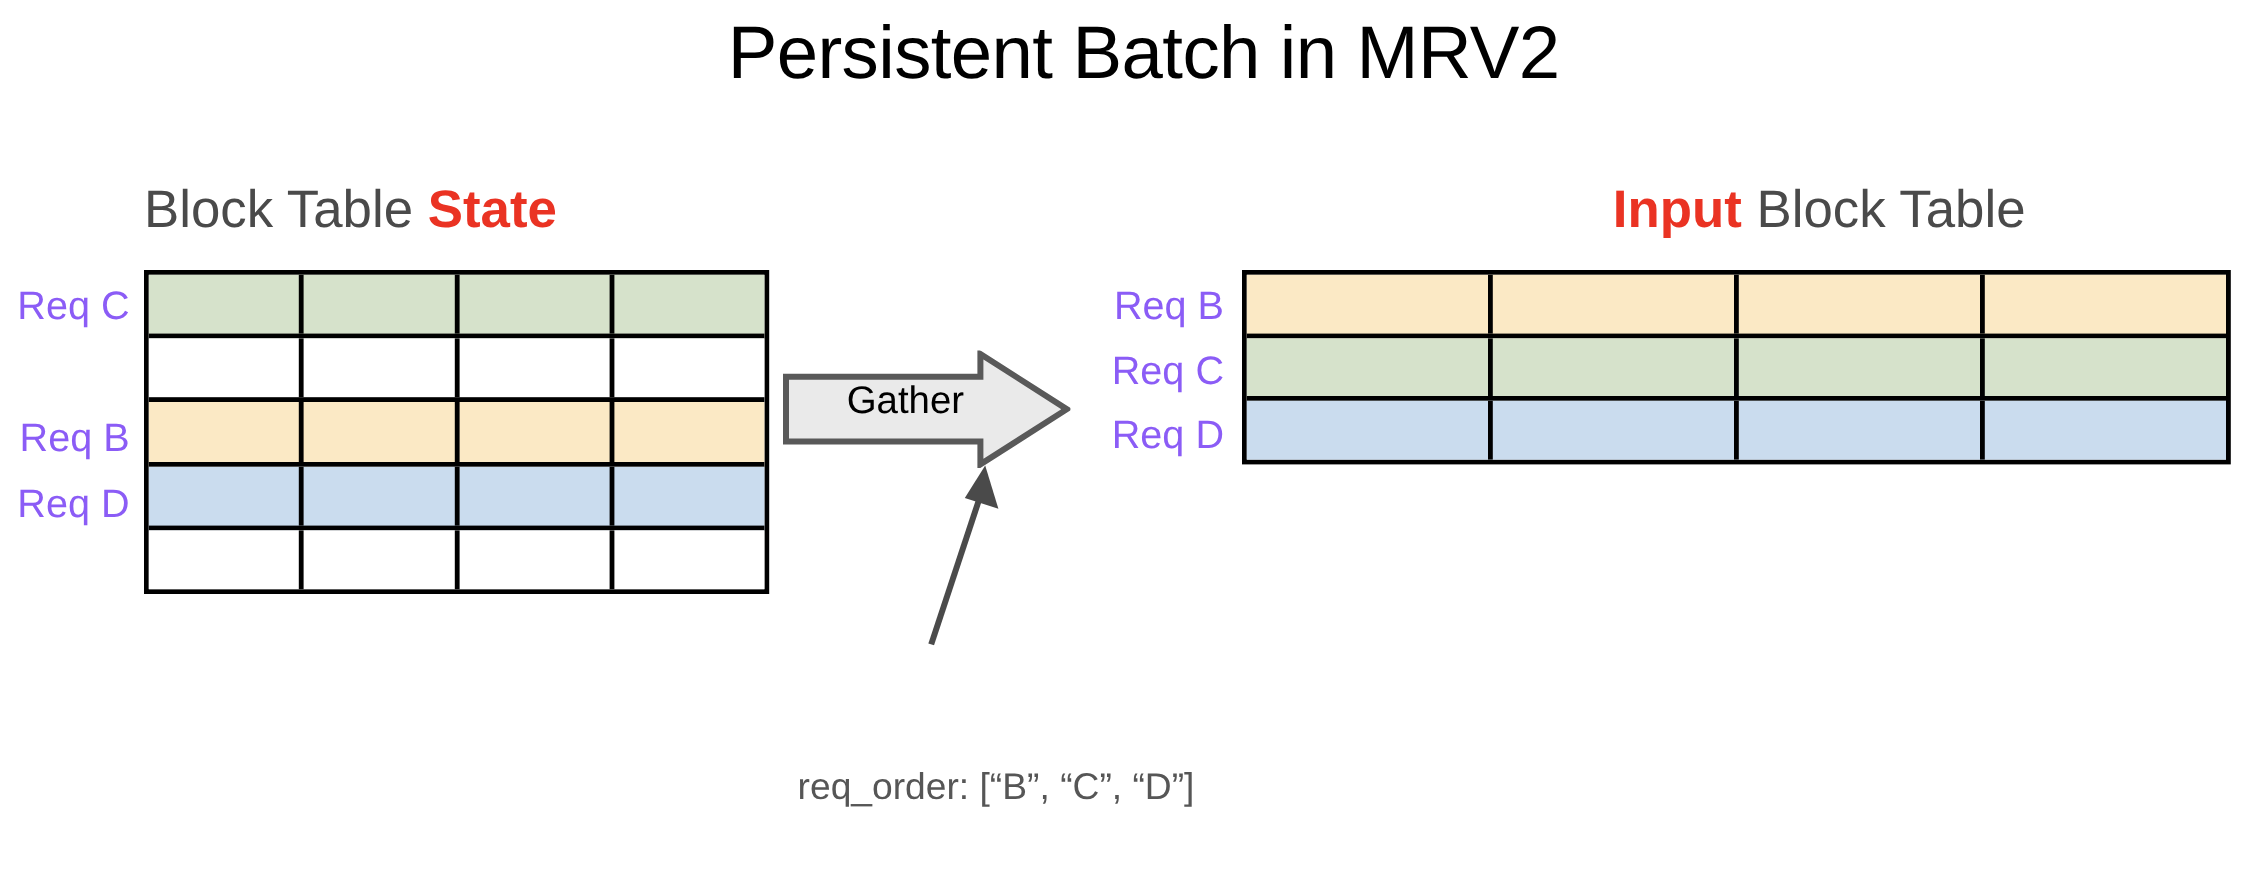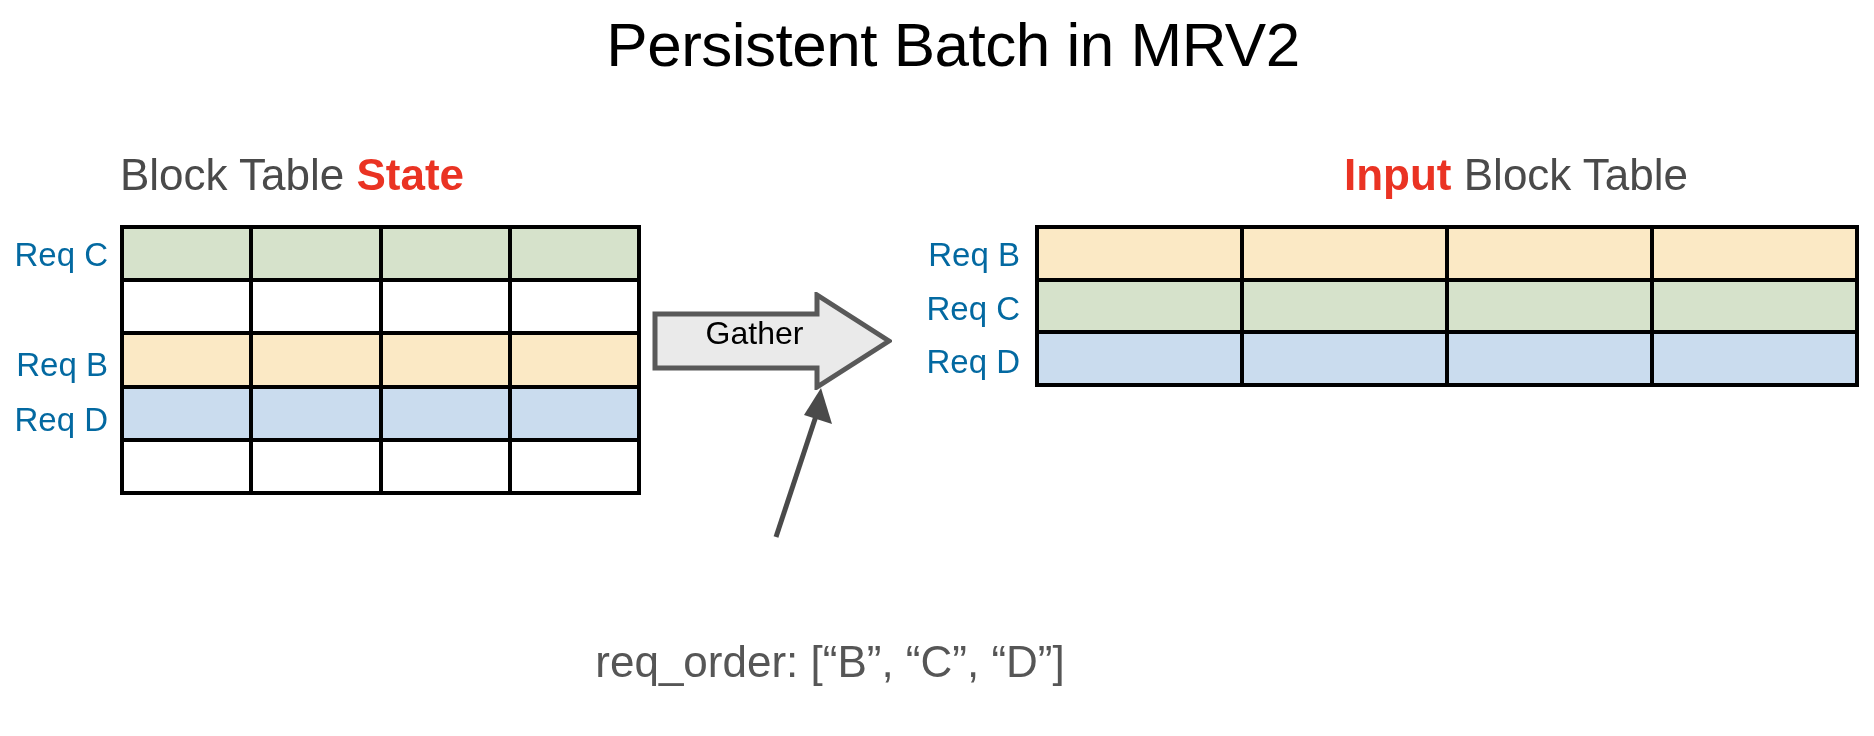--- a/index.html
+++ b/index.html
@@ -71,21 +71,21 @@
   .grid-cell:last-child { border-right: none; }
 
   #grid-left  { left: 120px;  top: 225px; width: 521px; height: 270px; }
   #grid-right { left: 1035px; top: 225px; width: 824px; height: 162px; }
 
   
   .row-label {
     position: absolute;
     font-size: 33px;
     line-height: 1.0;
-    color: #0369a1;
+    color: #8b5cf6;
     white-space: nowrap;
     text-align: right;
   }
   .row-label.left-side  { left: 0px;   width: 108px; }
   .row-label.right-side { left: 860px; width: 160px; }
 
   #label-left-c  { top: 238px; }
   #label-left-b  { top: 348px; }
   #label-left-d  { top: 403px; }
 
@@ -123,21 +123,21 @@
     height: 160px;
   }
 
   
   #caption {
     position: absolute;
     left: 330px;
     top: 640px;
     width: 1000px;
     text-align: center;
-    font-size: 44px;
+    font-size: 31px;
     line-height: 1.0;
     color: #565656;
     white-space: nowrap;
   }
 </style>
 </head>
 <body>
 
 <div id="title">Persistent Batch in MRV2</div>
 

